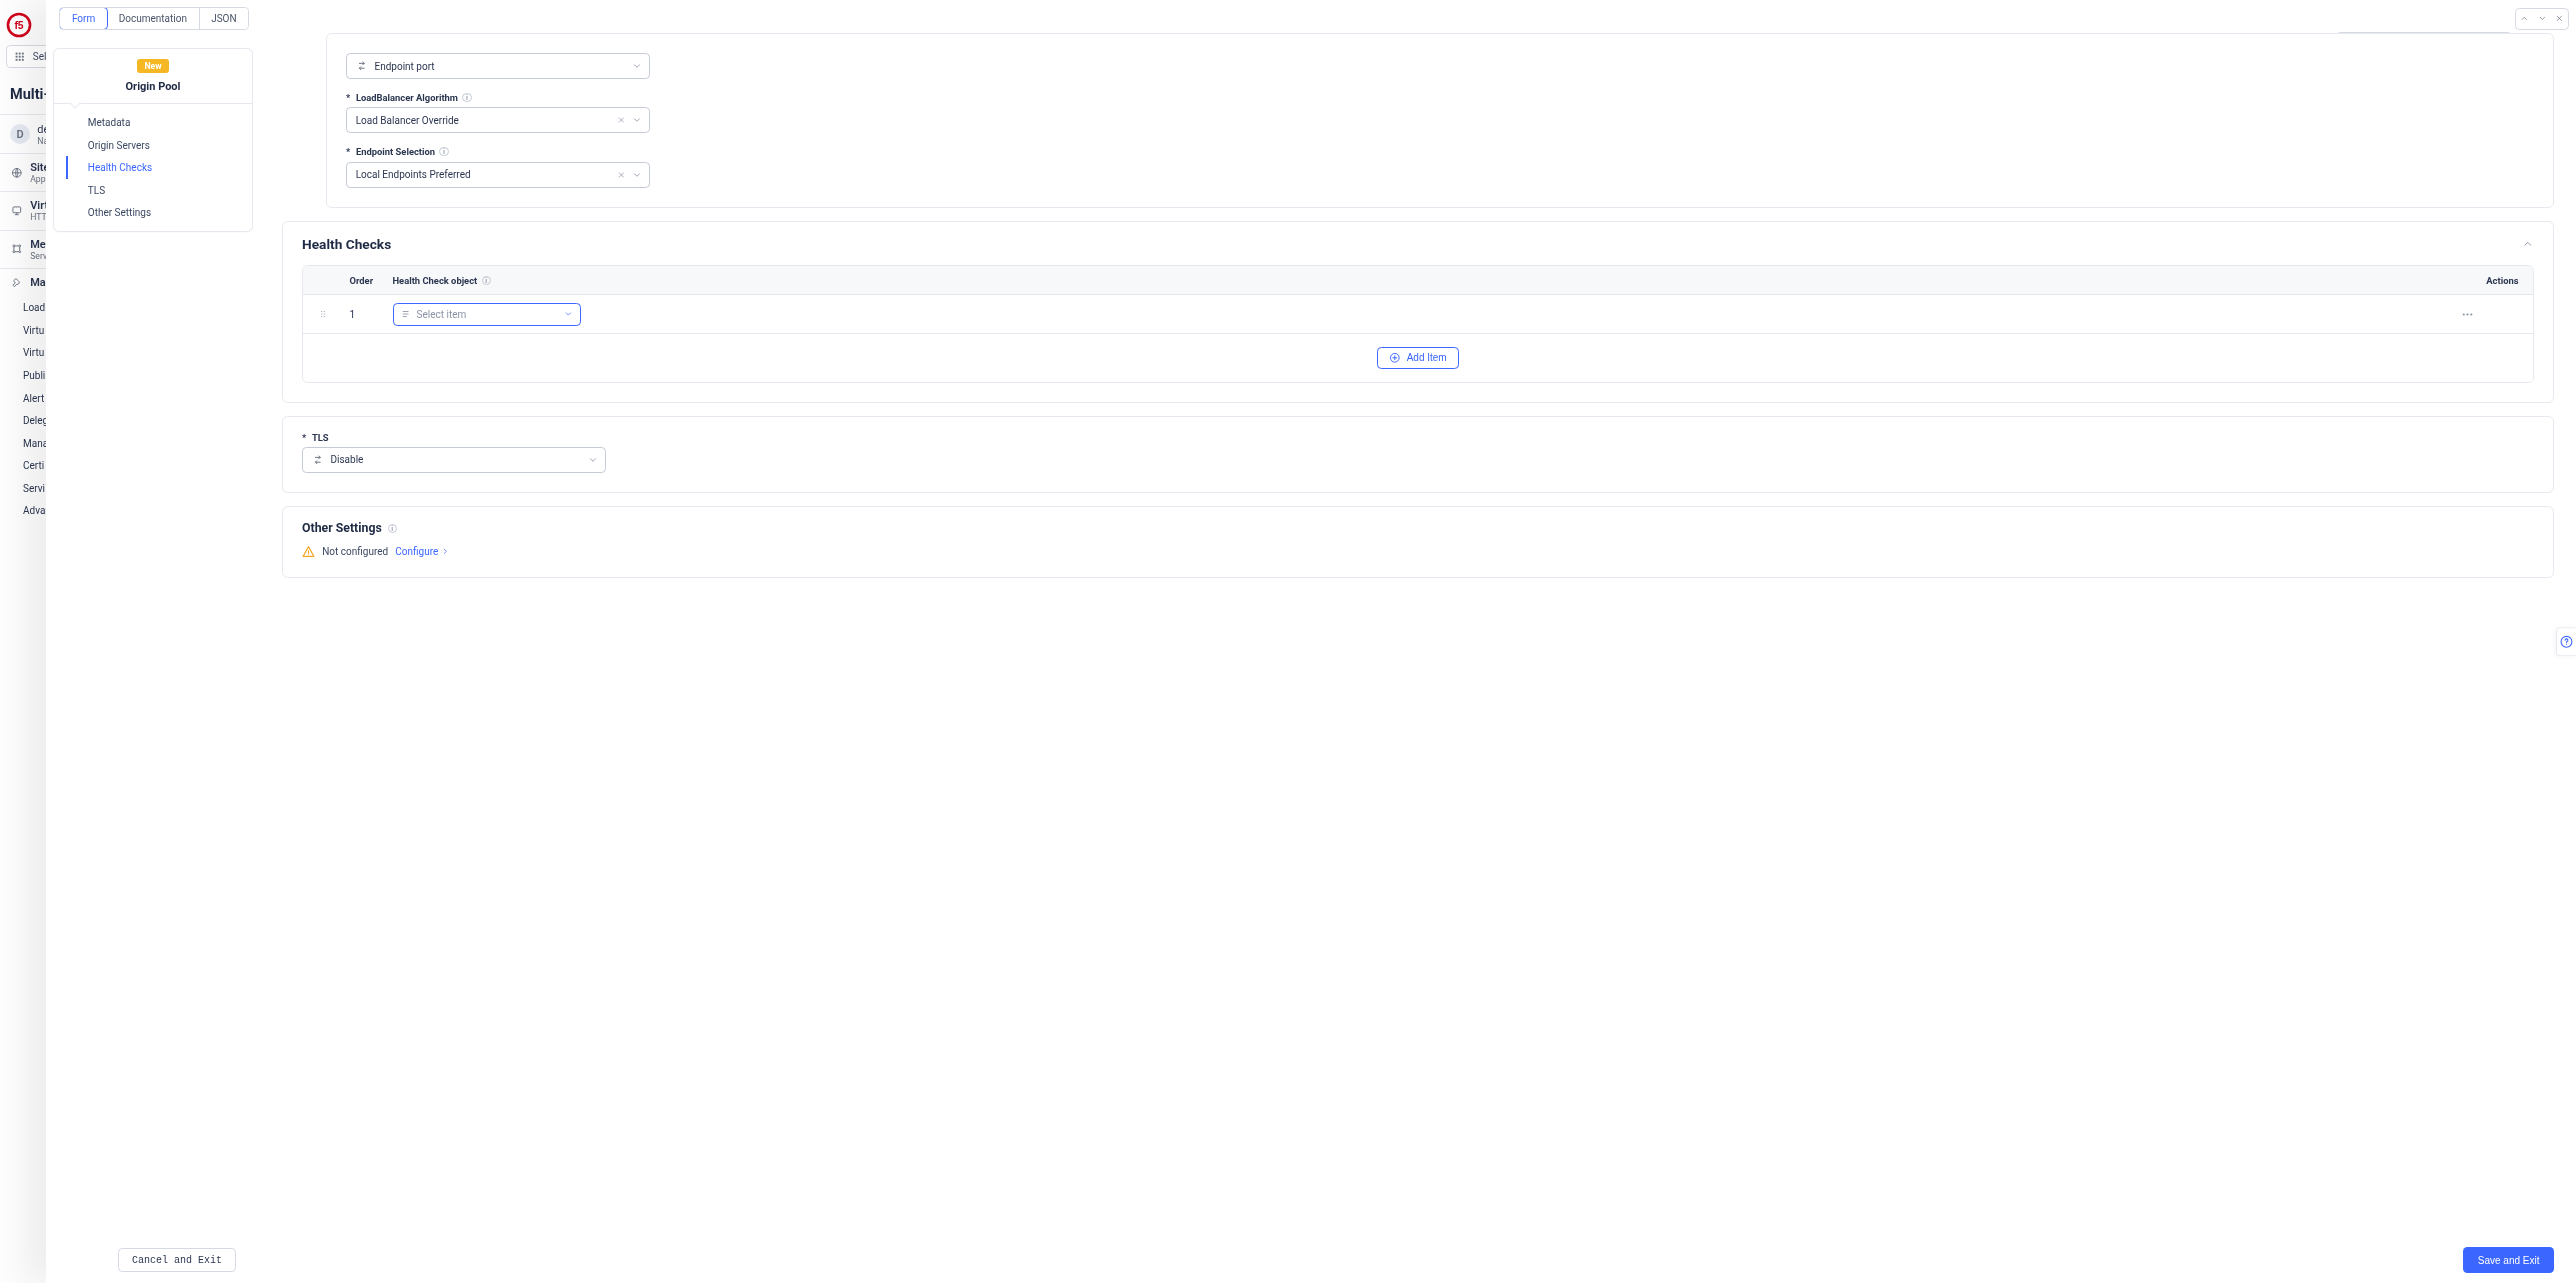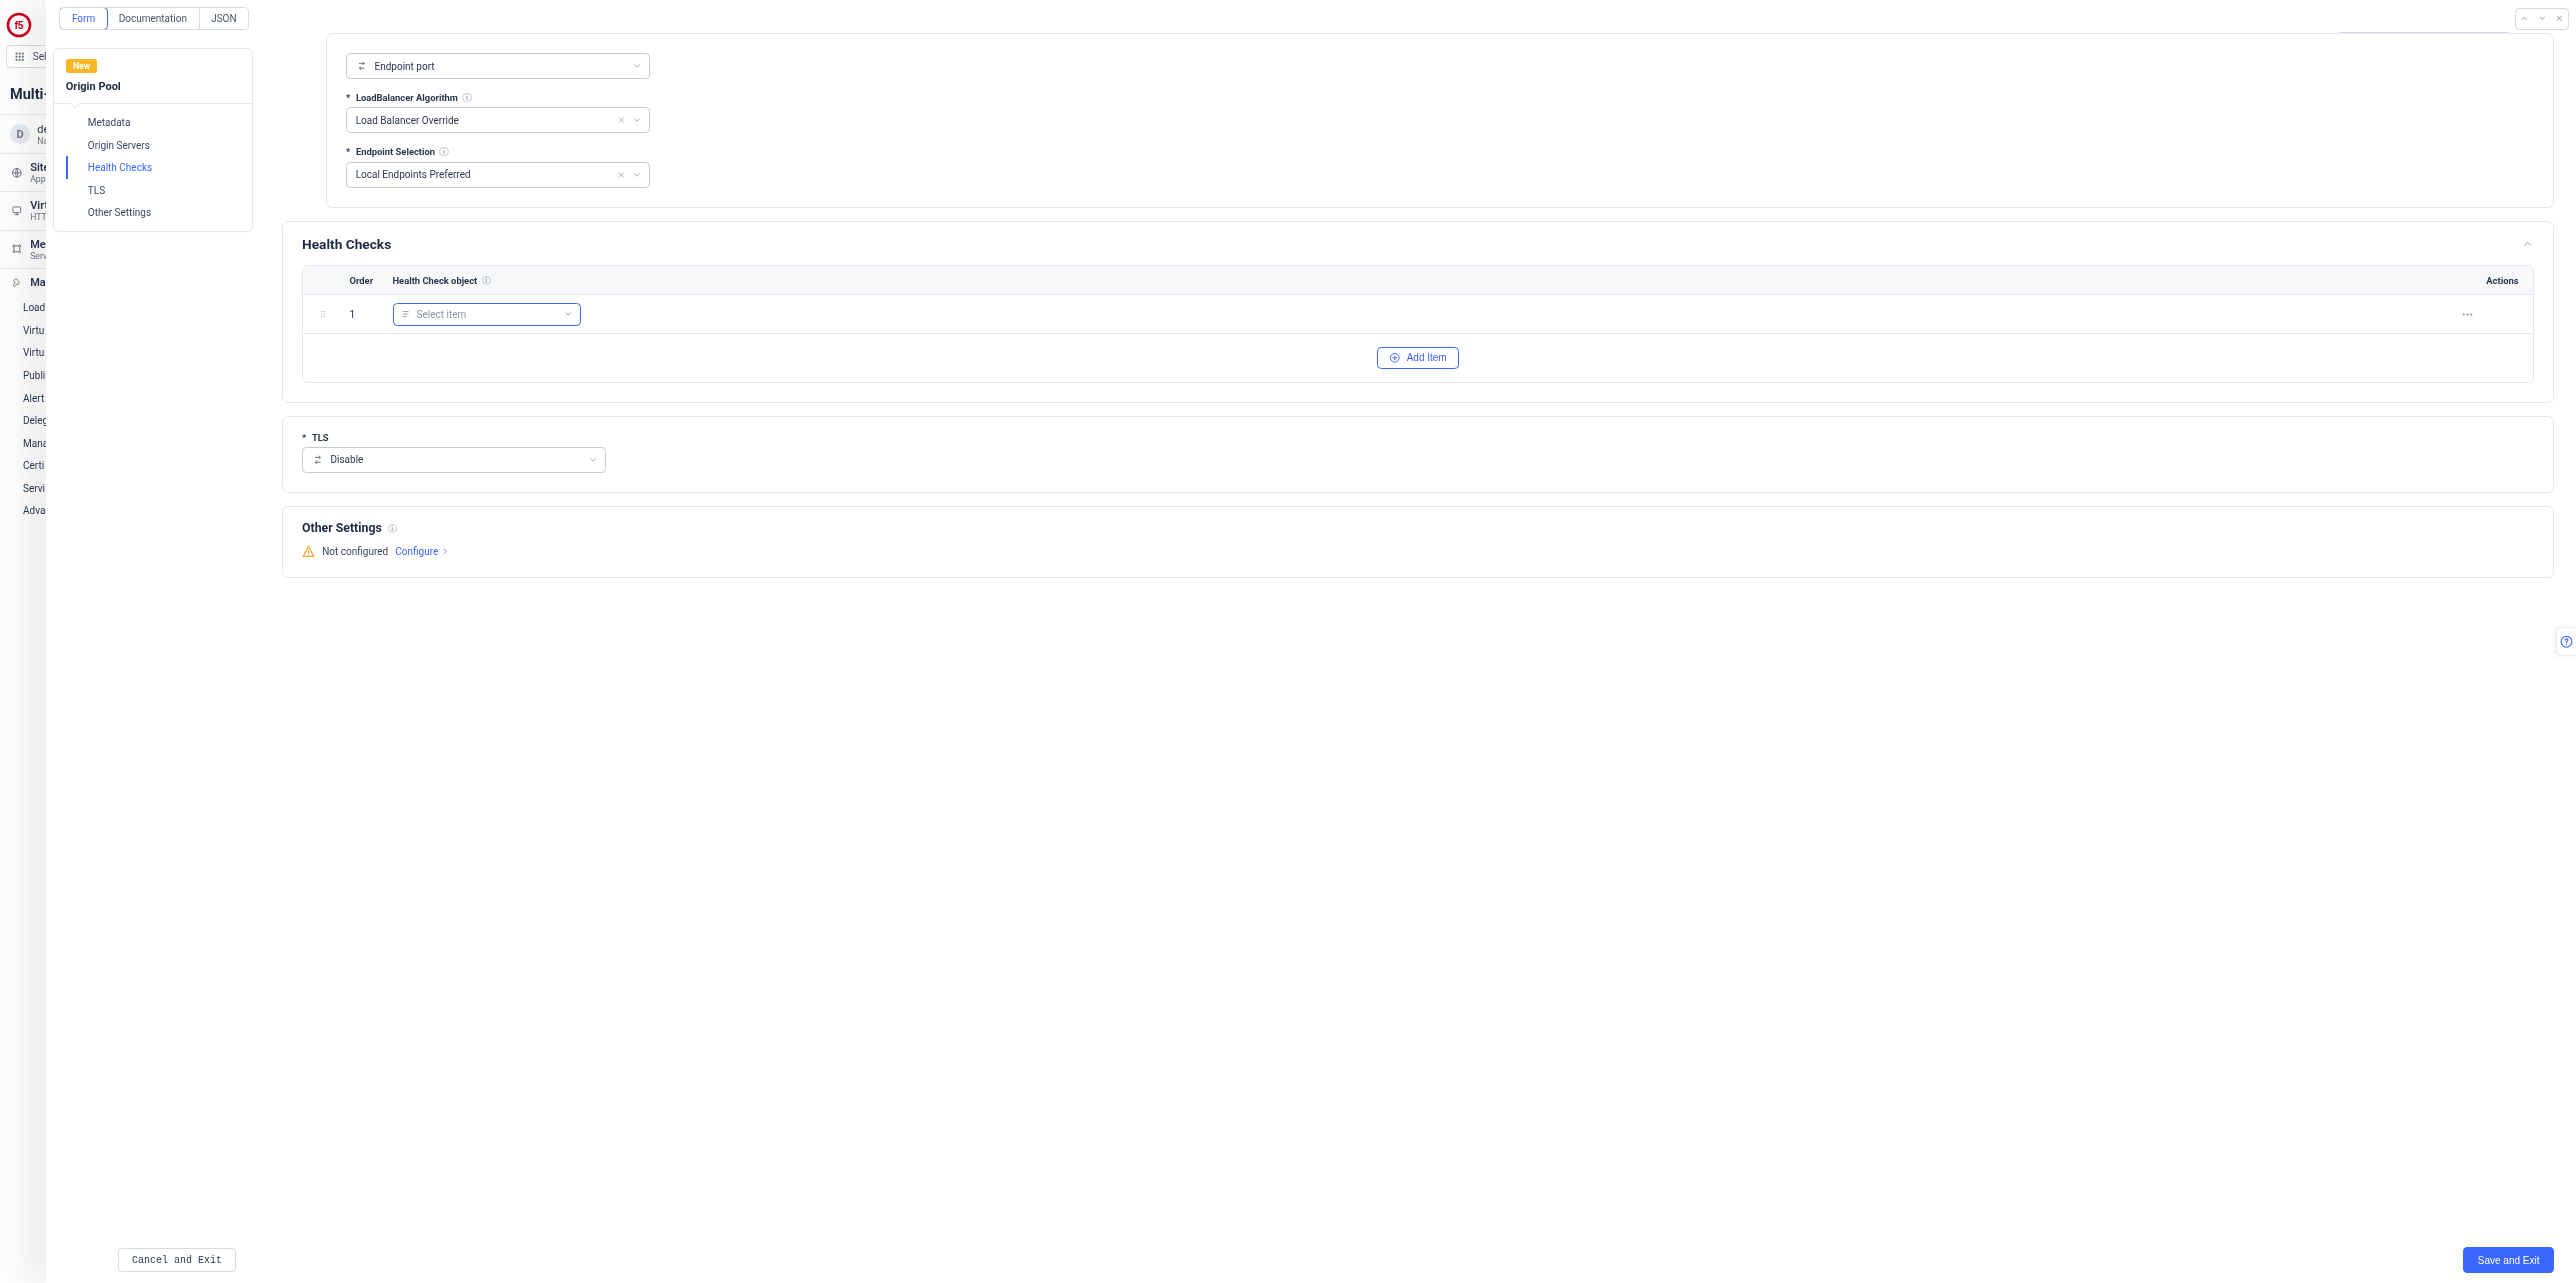--- a/index.html
+++ b/index.html
@@ -194,20 +194,21 @@
     margin: 0 7.2px;
     border: 0.7px solid var(--border-light);
     border-radius: 5.8px;
     background: #fff;
     box-shadow: 0 0.7px 1.4px rgba(0,0,0,.02);
   }
   .nav-card-head {
     padding: 10px 11.6px 10px 11.6px;
     border-bottom: 0.7px solid var(--border-light);
     position: relative;
+    text-align: center;
   }
   .badge-new {
     display: inline-block;
     background: var(--yellow-new);
     color: #fff;
     font-size: 8.7px;
     font-weight: 700;
     padding: 2.2px 7.2px;
     border-radius: 2.9px;
     margin-bottom: 7.2px;

